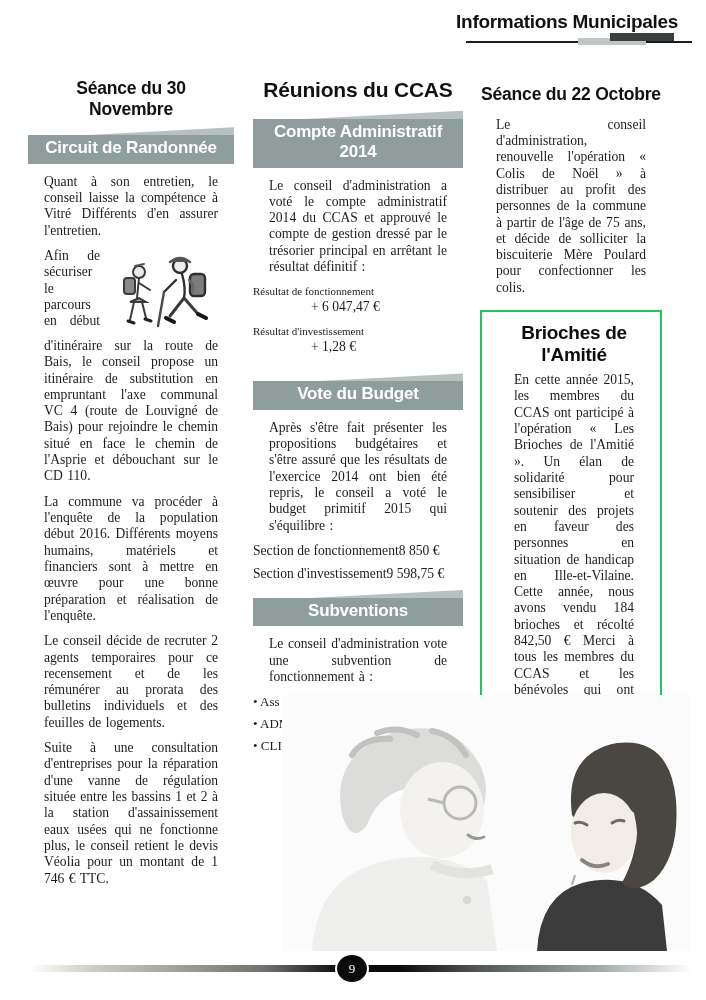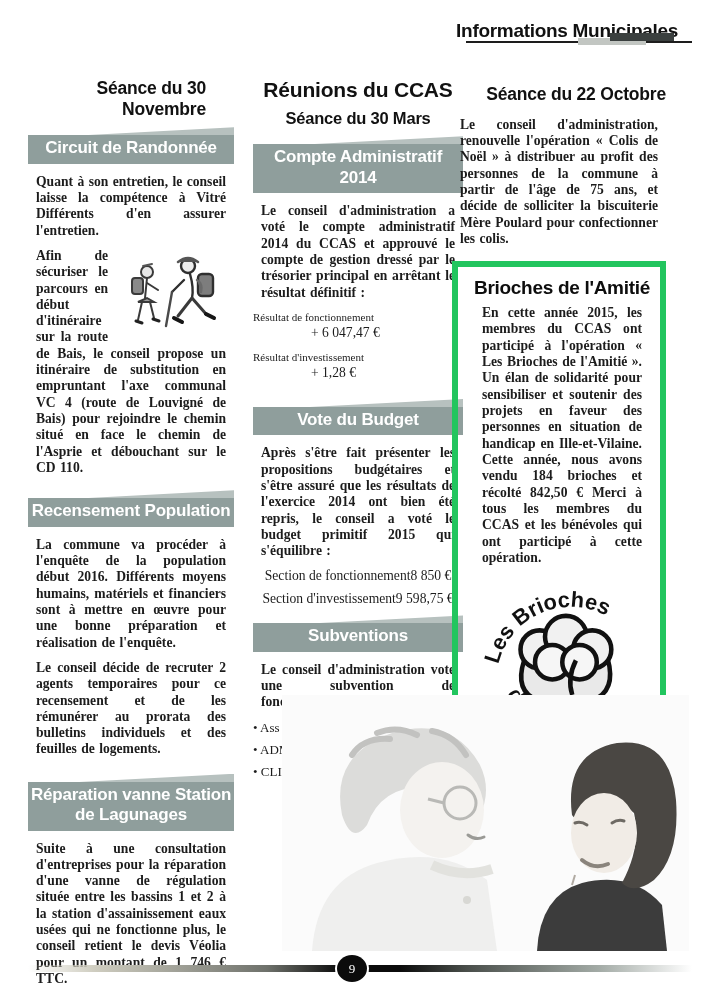--- a/index.html
+++ b/index.html
@@ -2,68 +2,67 @@
 <html lang="fr"><head>
 <meta charset="utf-8">
 <style>
   html,body{margin:0;padding:0;}
   body{
     width:706px;height:1000px;position:relative;background:#ffffff;
     font-family:"Liberation Serif", serif;color:#1c1c1c;overflow:hidden;
   }
   
   .hdr-title{
-    position:absolute;top:20px;right:28px;
+    position:absolute;top:11px;right:28px;
     font-family:"Liberation Sans", sans-serif;font-weight:bold;font-size:19px;
     letter-spacing:-0.3px;color:#111;
   }
   .hdr-rule{position:absolute;top:41px;left:466px;width:226px;height:2px;background:#1d1d1d;}
   .hdr-rect-light{position:absolute;top:38px;left:578px;width:68px;height:7px;background:#c2c6c2;}
   .hdr-rect-dark{position:absolute;top:33px;left:610px;width:64px;height:8px;background:#3b403f;}
 
   
   .col{position:absolute;top:78px;}
   .col-left{left:28px;width:206px;}
   .col-mid{left:253px;width:210px;}
-  .col-right{left:452px;width:214px;top:84px;}
+  .col-right{left:480px;width:182px;top:84px;}
 
   .col-title{
     font-family:"Liberation Sans", sans-serif;font-weight:bold;text-align:center;
     color:#111;letter-spacing:-0.2px;margin:0 0 12px 0;line-height:1.18;
   }
-  .t17{font-size:17.5px;text-align:right;}
+  .t17{font-size:17.5px;}
   .t21{font-size:21px;margin-bottom:6px;}
   .t16{font-size:16.5px;margin-bottom:10px;}
   .wrap140{width:150px;margin-left:auto;margin-right:auto;}
 
   
   .shead{position:relative;margin:16px 0 10px 0;}
   .shead .wedge{
     position:absolute;top:-8px;right:0;width:82%;height:9px;
     background:#b7c1bf;clip-path:polygon(0 100%,100% 0,100% 100%);
   }
   .shead .bar{
     position:relative;background:#8f9e9c;color:#ffffff;text-align:center;
     font-family:"Liberation Sans", sans-serif;font-weight:bold;font-size:17px;
     line-height:1.2;padding:3px 2px 5px 2px;letter-spacing:-0.2px;
   }
 
   
   .para{
-    font-size:13.6px;line-height:1.2;text-align:justify;margin:9px 8px;
+    font-size:13.6px;line-height:1.2;text-align:justify;margin:9px 16px;
     word-spacing:1px;
-    font-weight:bold;
   }
   .result-label{font-size:11px;margin:10px 0 0 0;}
   .result-value{font-size:13.6px;margin:2px 0 0 58px;}
-  .budget-line{display:flex;justify-content:center;font-size:13.6px;margin:7px 0;}
+  .budget-line{display:flex;justify-content:flex-start;font-size:13.6px;margin:7px 0;}
   .subv-line{font-size:13px;margin:6px 0;white-space:nowrap;}
 
   
-  .brioche-box{border:6px solid #22c55e;margin-top:14px;padding:8px 10px 6px 16px;}
+  .brioche-box{border:2px solid #22c55e;margin-top:14px;padding:8px 10px 6px 16px;}
   .brioche-title{
     font-family:"Liberation Sans", sans-serif;font-weight:bold;font-size:19px;
     text-align:center;margin:2px 0 6px 0;color:#0d0d0d;letter-spacing:-0.3px;
   }
   .brioche-logo{display:block;margin:2px auto 0 auto;}
 
   
   .hikers{float:right;margin:2px 0 2px 6px;}
 
   
@@ -121,37 +120,28 @@
         <path d="M70 30 L58 42"></path>
         <path d="M58 42 L52 76" stroke="#4a4a4a"></path>
         <path d="M78 48 L64 66 M78 48 L92 64" stroke="#3a3a3a" stroke-width="3"></path>
         <path d="M60 68 l8 4 M92 64 l8 4" stroke="#161616" stroke-width="4"></path>
         <path d="M83 30 q6 4 4 12" fill="#6a6a6a" stroke="#6a6a6a"></path>
       </g>
     </svg>
     <span>Afin de sécuriser le parcours en début d'itinéraire sur la route de Bais, le conseil propose un itinéraire de substitution en empruntant l'axe communal VC 4 (route de Louvigné de Bais) pour rejoindre le chemin situé en face le chemin de l'Asprie et débouchant sur le CD 110.</span>
   </p>
 
-  <div class="shead" style="margin-top:22px">
-    <div class="wedge"></div>
-    <div class="bar wrap2">Recensement Population</div>
-  </div>
   <p class="para">La commune va procéder à l'enquête de la population début 2016. Différents moyens humains, matériels et financiers sont à mettre en œuvre pour une bonne préparation et réalisation de l'enquête.</p>
   <p class="para">Le conseil décide de recruter 2 agents temporaires pour ce recensement et de les rémunérer au prorata des bulletins individuels et des feuilles de logements.</p>
 
-  <div class="shead" style="margin-top:24px">
-    <div class="wedge"></div>
-    <div class="bar">Réparation vanne Station de Lagunages</div>
-  </div>
   <p class="para">Suite à une consultation d'entreprises pour la réparation d'une vanne de régulation située entre les bassins 1 et 2 à la station d'assainissement eaux usées qui ne fonctionne plus, le conseil retient le devis Véolia pour un montant de 1 746 € TTC.</p>
 </div>
 
 <div class="col col-mid">
   <div class="col-title t21">Réunions du CCAS</div>
-  <div class="col-title t16">Séance du 30 Mars</div>
 
   <div class="shead">
     <div class="wedge"></div>
     <div class="bar">Compte Administratif 2014</div>
   </div>
   <p class="para">Le conseil d'administration a voté le compte administratif 2014 du CCAS et approuvé le compte de gestion dressé par le trésorier principal en arrêtant le résultat définitif :</p>
   <div class="result-label">Résultat de fonctionnement</div>
   <div class="result-value">+ 6 047,47 €</div>
   <div class="result-label">Résultat d'investissement</div>
   <div class="result-value">+ 1,28 €</div>

